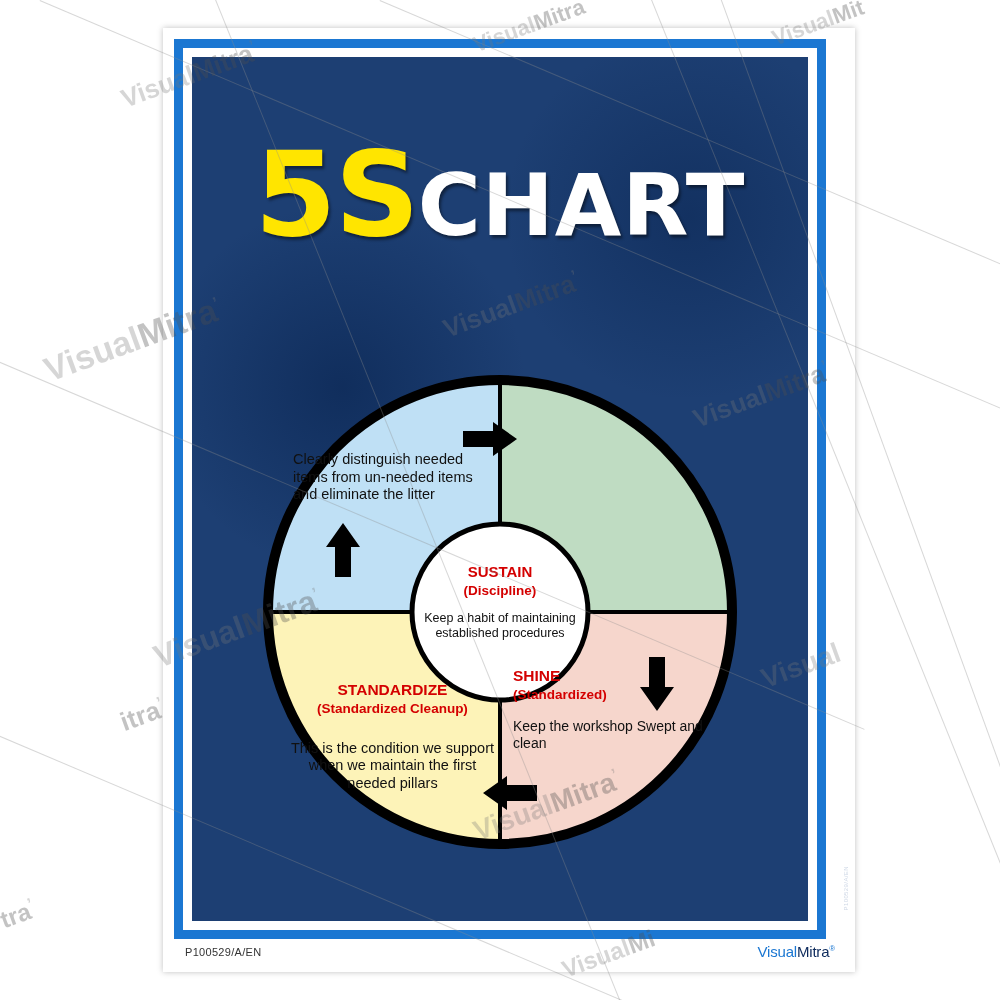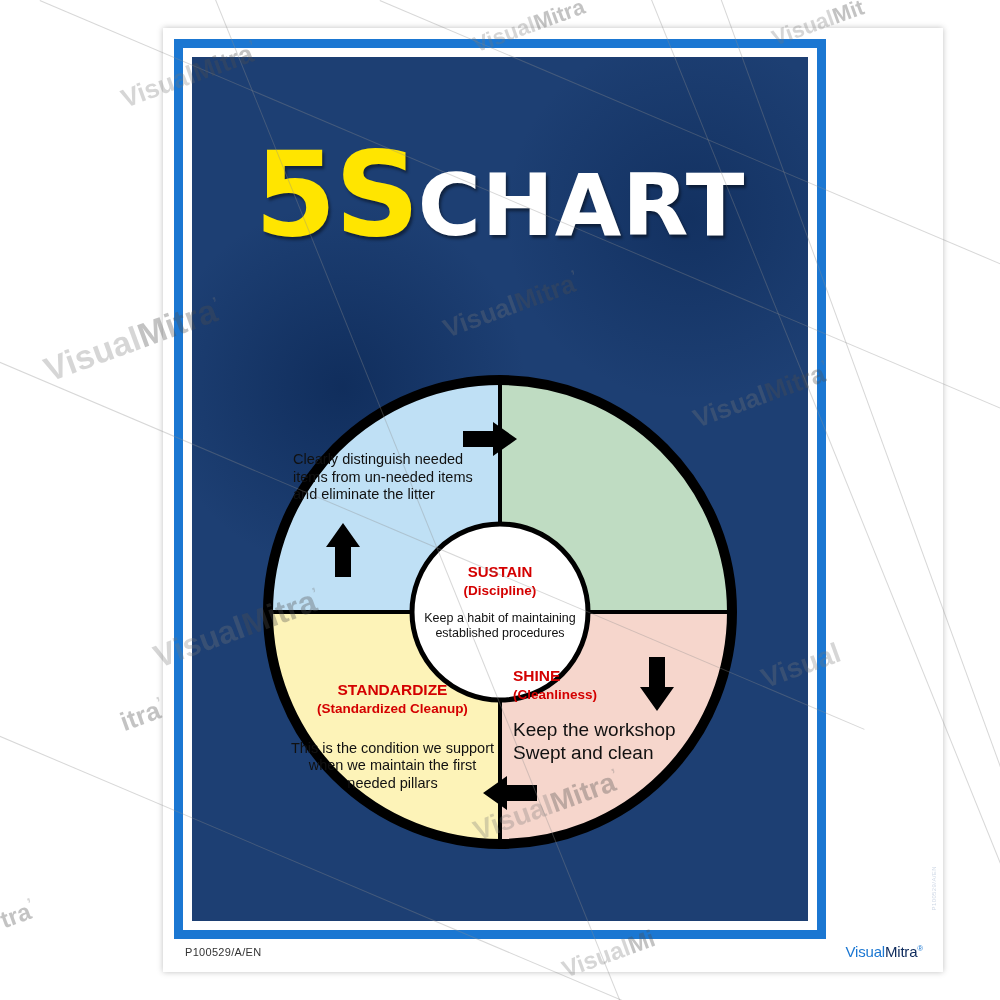--- a/index.html
+++ b/index.html
@@ -6,21 +6,21 @@
   body{
     width:1000px;height:1000px;
     background:#ffffff;
     font-family:"Liberation Sans", sans-serif;
     overflow:hidden;
     position:relative;
   }
   .poster-wrap{
     position:absolute;
     left:163px;top:28px;
-    width:780px;height:944px;
+    width:692px;height:944px;
     background:#ffffff;
     box-shadow:0 0 6px rgba(0,0,0,0.25);
   }
   
   .blue-frame{
     position:absolute;
     left:11px;top:11px;
     width:652px;height:900px;
     background:#1b77d2;
   }
@@ -103,21 +103,21 @@
     line-height:1.18;
   }
   .hdr .sub{font-size:13.5px;}
   .tl{ left:38px; top:58px; width:200px; text-align:center;}
   .tl .body{margin-top:26px;text-align:left;font-size:14.5px;}
   .tr{ left:258px; top:58px; width:200px; text-align:left;}
   .tr .hdr{text-align:left;}
   .tr .body{margin-top:22px;text-align:left;font-size:14.5px;}
   .br{ left:258px; top:300px; width:200px;text-align:left;}
   .br .hdr{text-align:left;}
-  .br .body{margin-top:14px;text-align:left;font-size:19px;}
+  .br .body{margin-top:14px;text-align:left;font-size:14px;}
   .bl{ left:30px; top:300px; width:215px; text-align:center;margin-top:14px;}
   .bl .body{margin-top:22px;text-align:center;font-size:14.5px;}
   .center-text{
     position:absolute;
     left:165px;top:196px;
     width:160px;
     text-align:center;
   }
   .center-text .hdr{font-size:15px;}
   .center-text .body{
@@ -220,21 +220,21 @@
           </svg>
 
           <div class="quad-text tl">
             <div class="body">Clearly distinguish needed items from un-needed items and eliminate the litter</div>
           </div>
 
 
           <div class="quad-text br">
             <div class="hdr">
               <span>SHINE</span><br>
-              <span class="sub">(Cleanliness)</span>
+              <span class="sub">(Standardized)</span>
             </div>
             <div class="body">Keep the workshop Swept and clean</div>
           </div>
 
           <div class="quad-text bl">
             <div class="hdr">
               <span>STANDARDIZE</span><br>
               <span class="sub">(Standardized Cleanup)</span>
             </div>
             <div class="body">This is the condition we support when we maintain the first needed pillars</div>

